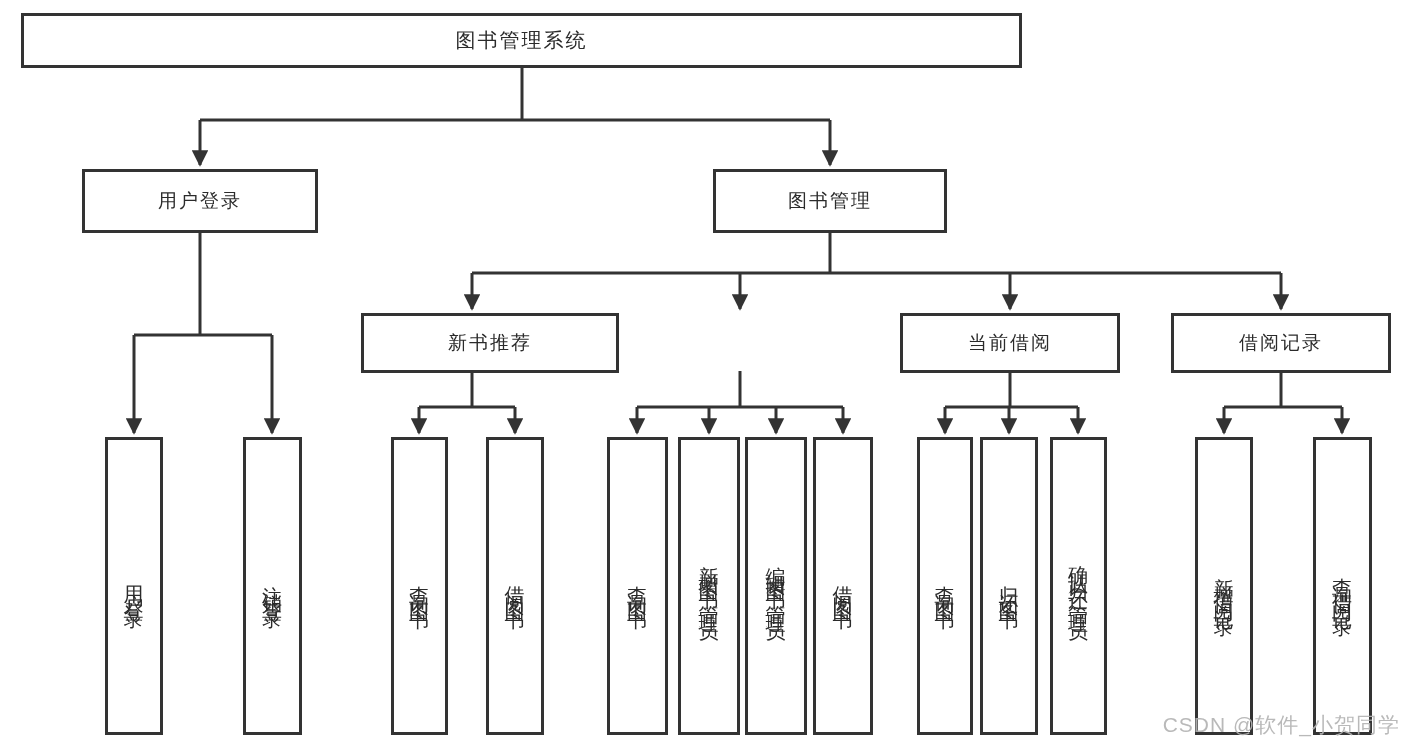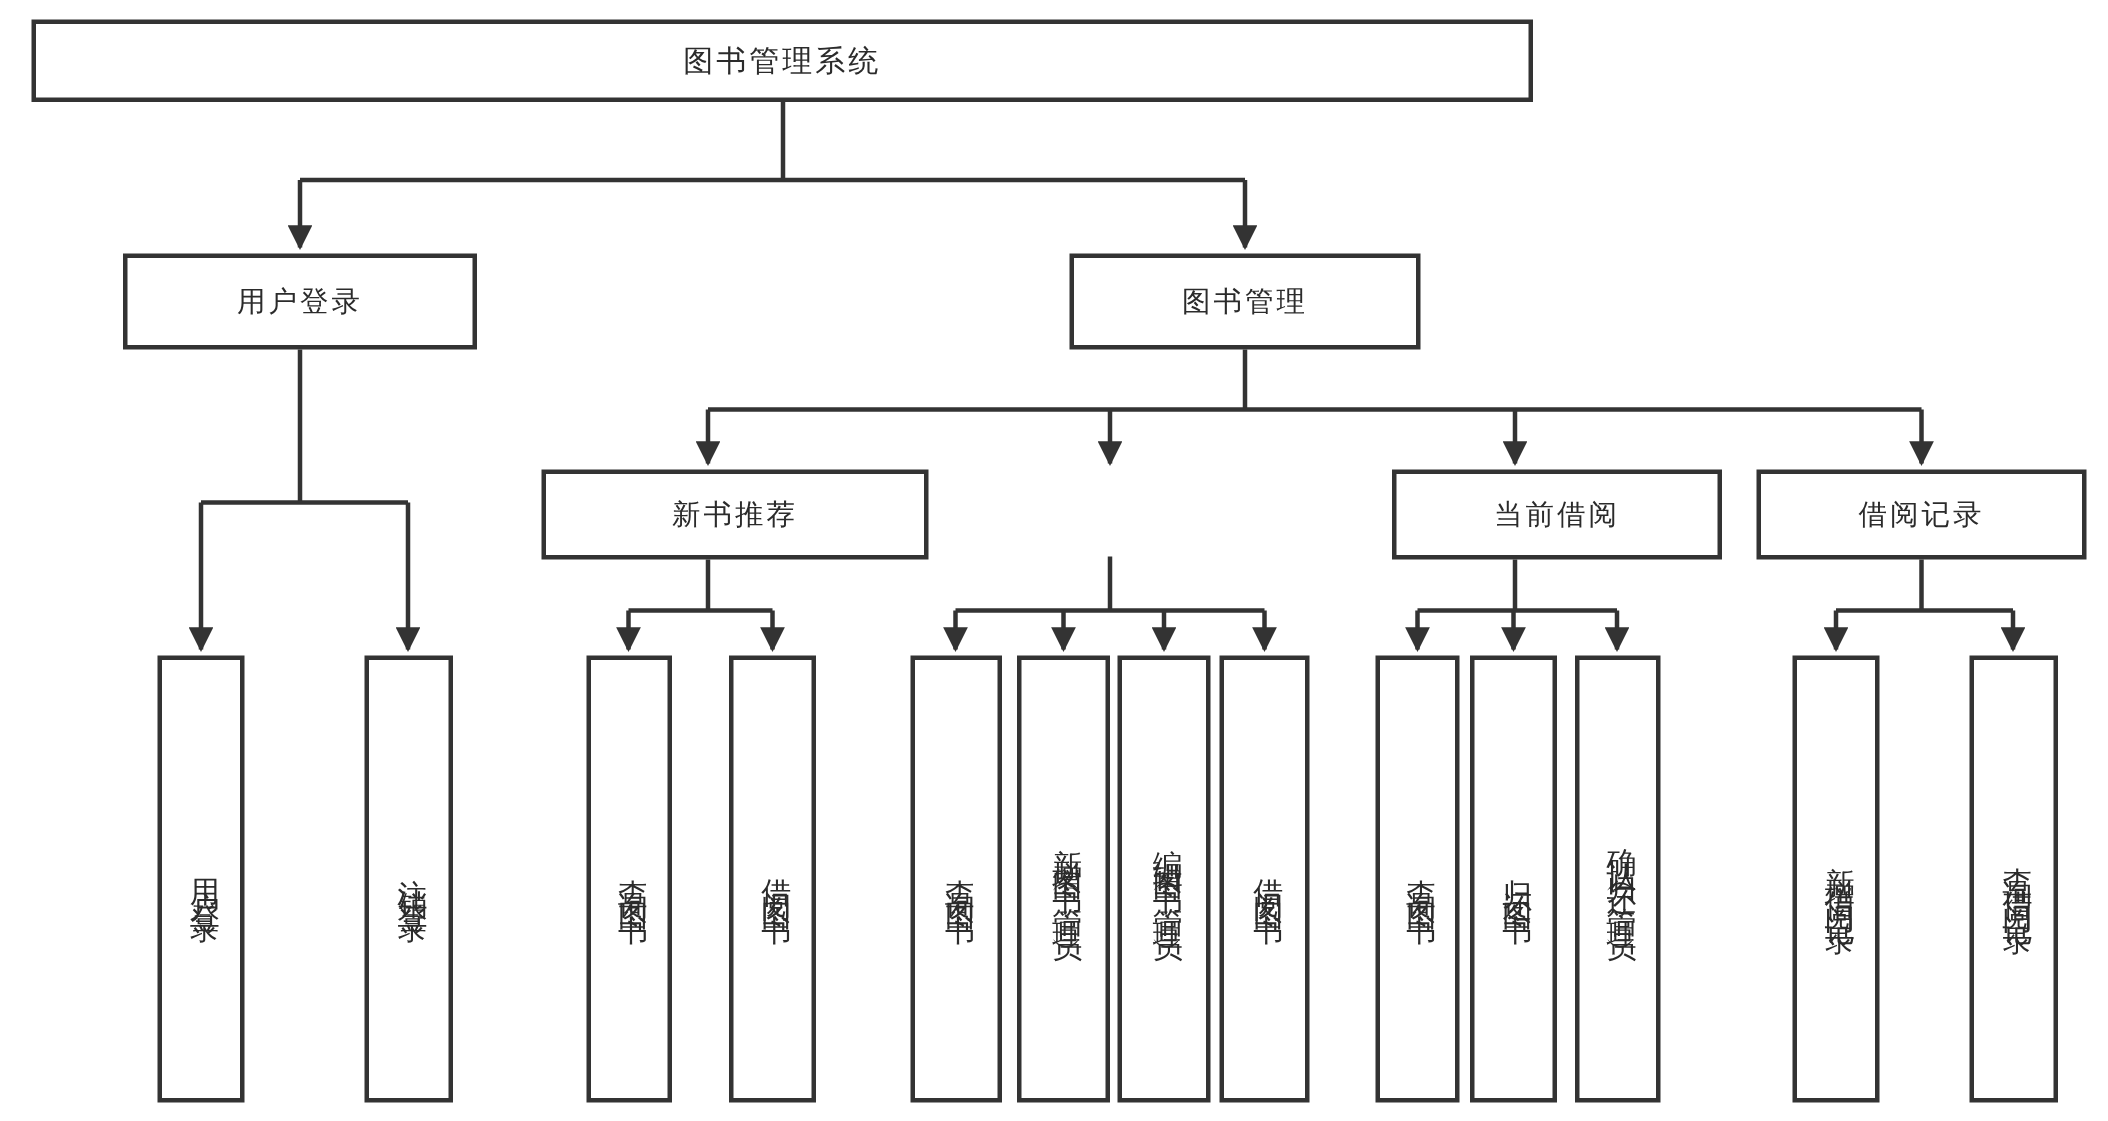--- a/index.html
+++ b/index.html
@@ -1,21 +1,21 @@
 <!DOCTYPE html>
 <html><head>
 <meta charset="utf-8">
 <style>
   html, body { margin: 0; padding: 0; background: #ffffff; }
   .stage {
     position: relative;
     width: 1405px;
     height: 747px;
     background: #ffffff;
-    font-family: Liberation Mono, monospace;
+    font-family: Liberation Sans, sans-serif;
     overflow: hidden;
   }
   .conn-layer {
     position: absolute;
     left: 0; top: 0;
     width: 1405px; height: 747px;
   }
   .box {
     position: absolute;
     box-sizing: border-box;
@@ -112,21 +112,21 @@
   <div class="box hbox" style="left:82px; top:169px; width:236px; height:64px;">
     <span>用户登录</span>
   </div>
   <div class="box hbox" style="left:713px; top:169px; width:234px; height:64px;text-align:center;">
     <span>图书管理</span>
   </div>
 
   <div class="box hbox" style="left:361px; top:313px; width:258px; height:60px;">
     <span>新书推荐</span>
   </div>
-  <div class="box hbox" style="left:900px; top:313px; width:220px; height:60px;margin-left:28px;">
+  <div class="box hbox" style="left:900px; top:313px; width:220px; height:60px;">
     <span>当前借阅</span>
   </div>
   <div class="box hbox" style="left:1171px; top:313px; width:220px; height:60px;">
     <span>借阅记录</span>
   </div>
 
   <div class="box vbox" style="left:105px; top:437px; width:58px; height:298px;">
     <span>用户登录</span>
   </div>
   <div class="box vbox" style="left:243px; top:437px; width:59px; height:298px;">
@@ -163,14 +163,15 @@
     <span>确认归还（管理员）</span>
   </div>
 
   <div class="box vbox" style="left:1195px; top:437px; width:58px; height:298px;">
     <span>新增借阅记录</span>
   </div>
   <div class="box vbox" style="left:1313px; top:437px; width:59px; height:298px;">
     <span>查询借阅记录</span>
   </div>
 
+  <div class="watermark">CSDN @软件_小贺同学</div>
 
 </div>
 
 </body></html>

